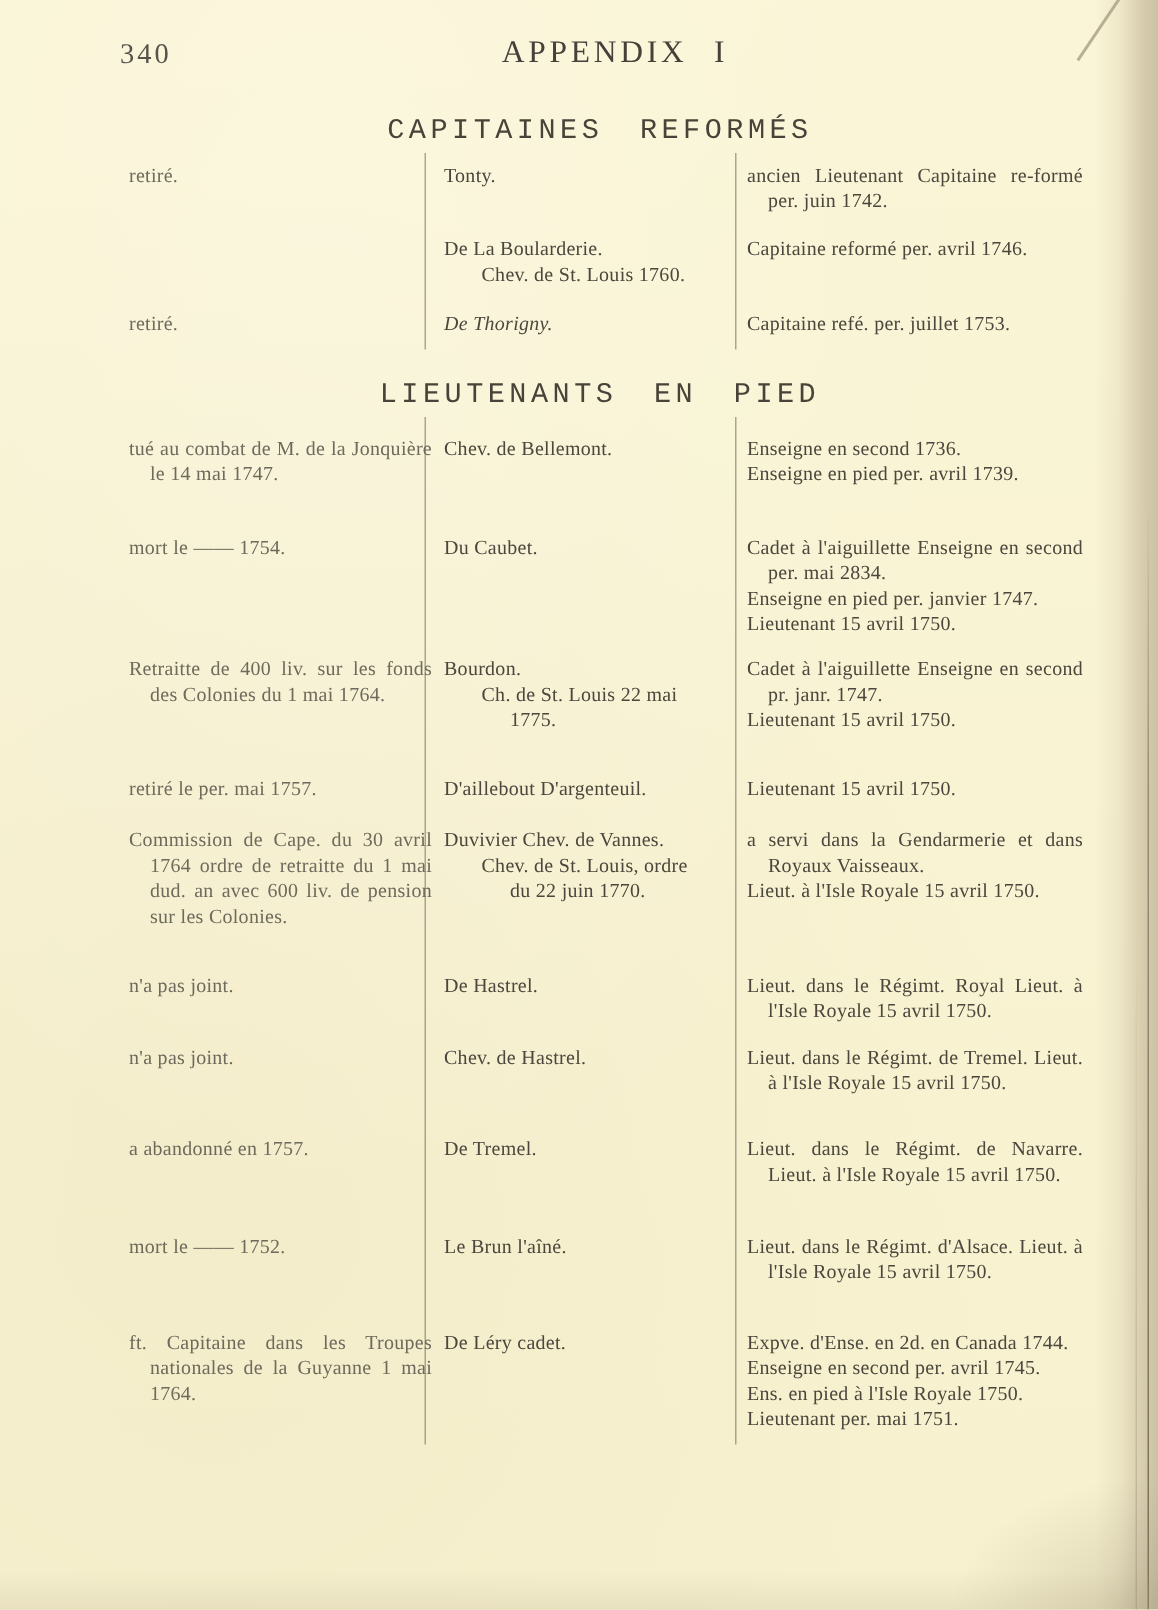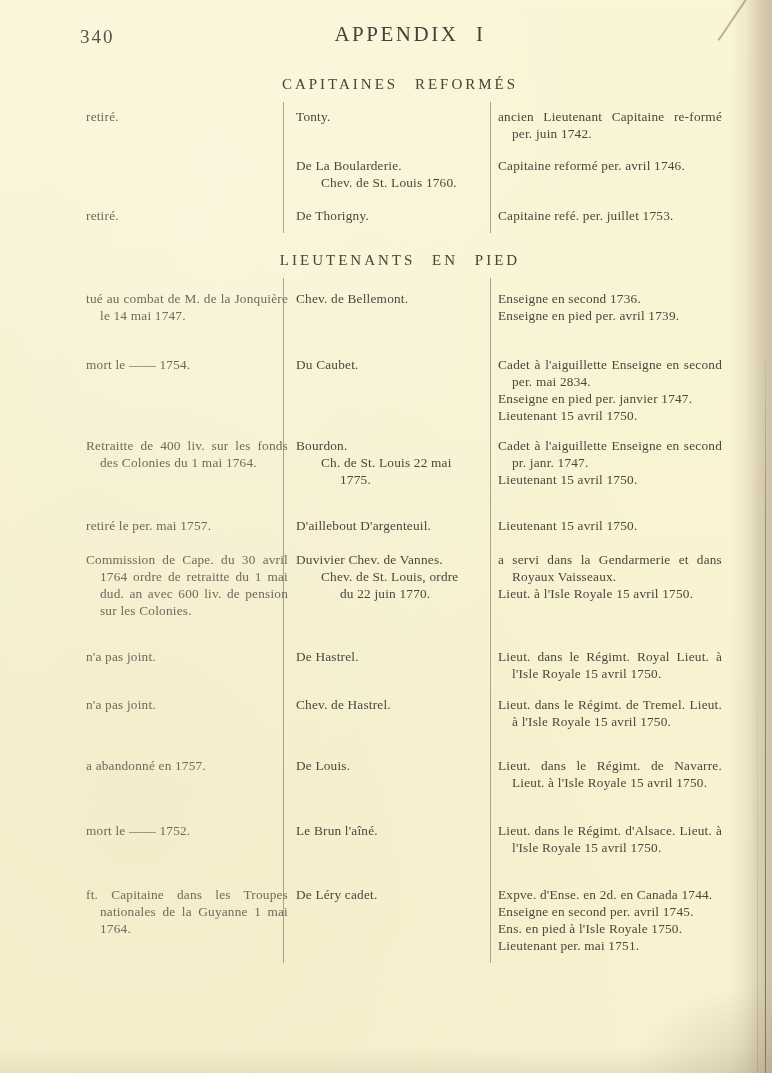--- a/index.html
+++ b/index.html
@@ -21,22 +21,23 @@
   }
   .apptitle{
     position:absolute;top:22px;left:0;width:772px;margin:0;
     text-align:center;text-indent:48px;
     font-size:21px;font-weight:normal;
     letter-spacing:2.5px;word-spacing:10px;color:#45413a;
   }
   .section-title{
     position:absolute;left:85px;width:630px;
     text-align:center;
-    font-size:15px;letter-spacing:3px;word-spacing:10px;
+    font-size:19px;letter-spacing:3px;word-spacing:10px;
     color:#474338;
+    font-family:Liberation Mono, monospace;
   }
   .cell{
     position:absolute;
     font-size:13.3px;line-height:17px;
     letter-spacing:.2px;
     text-align:justify;
   }
   .ann{color:#6e6a5c;}
   .hang,.entry{padding-left:14px;text-indent:-14px;}
   .nl{padding-left:0;}
@@ -96,21 +97,21 @@
         <div class="entry">ancien Lieutenant Capitaine re-formé per. juin 1742.</div>
       </div>
       <div class="cell" style="left: 296px; top: 157px; width: 182px;">
         <div class="nl">De La Boularderie.</div>
         <div class="nl nl-1">Chev. de St. Louis 1760.</div>
       </div>
       <div class="cell" style="left: 498px; top: 157px; width: 224px;">
         <div class="entry">Capitaine reformé per. avril 1746.</div>
       </div>
       <div class="cell ann hang" style="left: 86px; top: 207px; width: 188px;">retiré.</div>
-      <div class="cell" style="left: 296px; top: 207px; width: 182px;">
+      <div class="cell" style="left: 296px; top: 207px; width: 182px; font-style: italic;">
         <div class="nl">De Thorigny.</div>
       </div>
       <div class="cell" style="left: 498px; top: 207px; width: 224px;">
         <div class="entry">Capitaine refé. per. juillet 1753.</div>
       </div>
       <div class="section-title" style="top: 252px;">LIEUTENANTS EN PIED</div>
       <div class="vrule" style="left: 283px; top: 278px; height: 685px;"></div>
       <div class="vrule" style="left: 490px; top: 278px; height: 685px;"></div>
       <div class="cell ann hang" style="left: 86px; top: 290px; width: 188px;">tué au combat de M. de la Jonquière le 14 mai 1747.</div>
       <div class="cell" style="left: 296px; top: 290px; width: 182px;">
@@ -165,21 +166,21 @@
       </div>
       <div class="cell ann hang" style="left: 86px; top: 696px; width: 188px;">n'a pas joint.</div>
       <div class="cell" style="left: 296px; top: 696px; width: 182px;">
         <div class="nl">Chev. de Hastrel.</div>
       </div>
       <div class="cell" style="left: 498px; top: 696px; width: 224px;">
         <div class="entry">Lieut. dans le Régimt. de Tremel. Lieut. à l'Isle Royale 15 avril 1750.</div>
       </div>
       <div class="cell ann hang" style="left: 86px; top: 757px; width: 188px;">a abandonné en 1757.</div>
       <div class="cell" style="left: 296px; top: 757px; width: 182px;">
-        <div class="nl">De Louis.</div>
+        <div class="nl">De Tremel.</div>
       </div>
       <div class="cell" style="left: 498px; top: 757px; width: 224px;">
         <div class="entry">Lieut. dans le Régimt. de Navarre. Lieut. à l'Isle Royale 15 avril 1750.</div>
       </div>
       <div class="cell ann hang" style="left: 86px; top: 822px; width: 188px;">mort le —— 1752.</div>
       <div class="cell" style="left: 296px; top: 822px; width: 182px;">
         <div class="nl">Le Brun l'aîné.</div>
       </div>
       <div class="cell" style="left: 498px; top: 822px; width: 224px;">
         <div class="entry">Lieut. dans le Régimt. d'Alsace. Lieut. à l'Isle Royale 15 avril 1750.</div>

